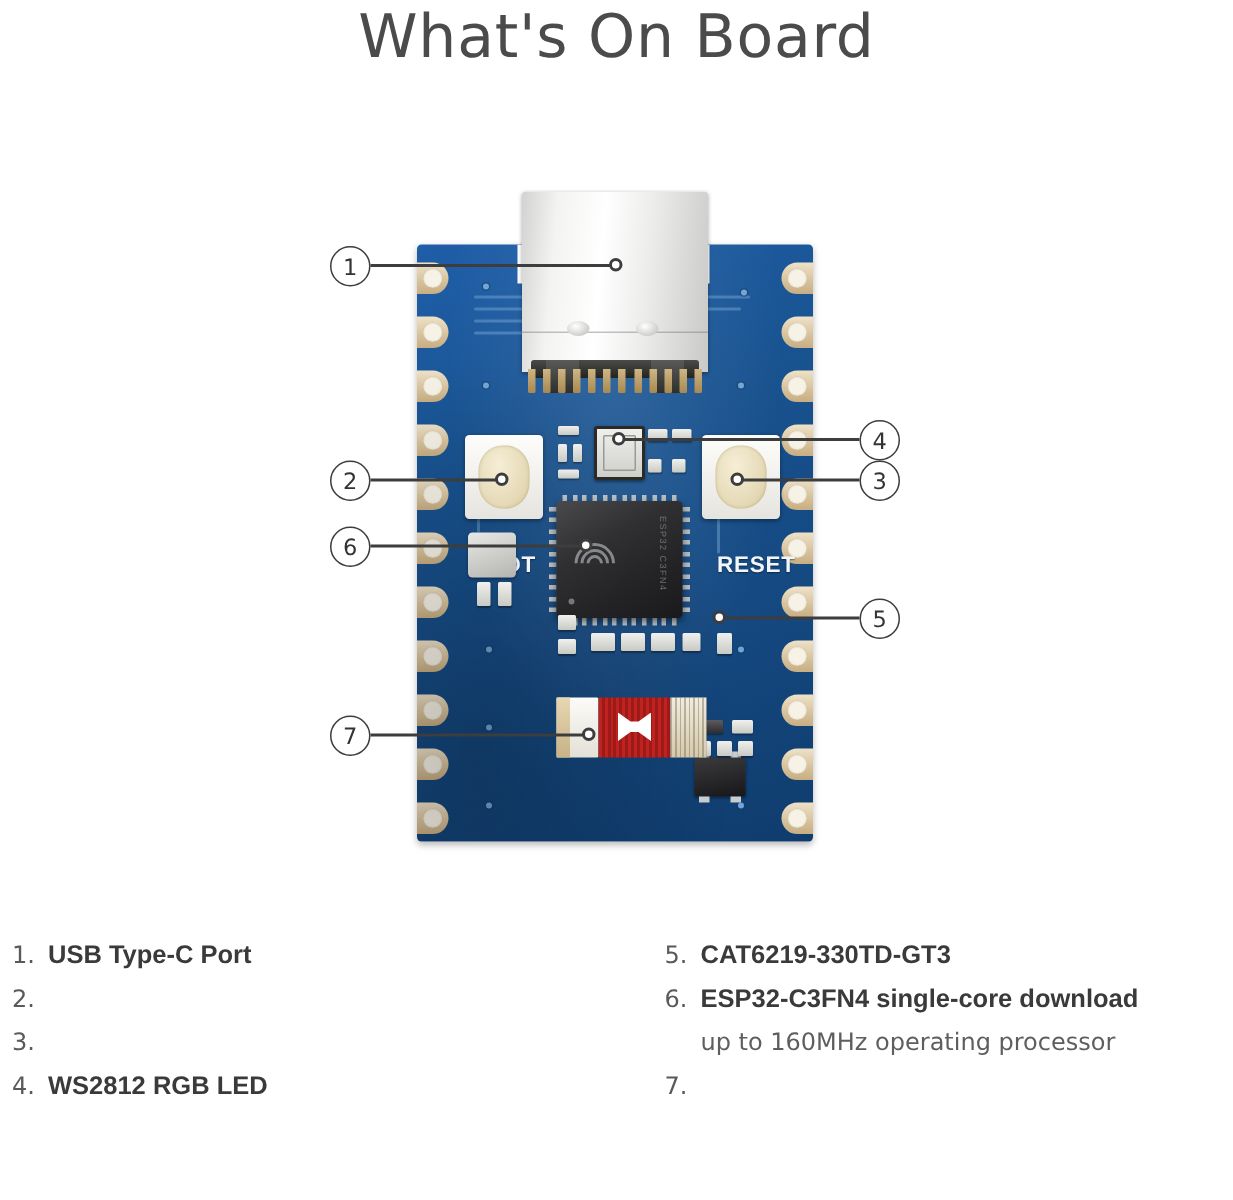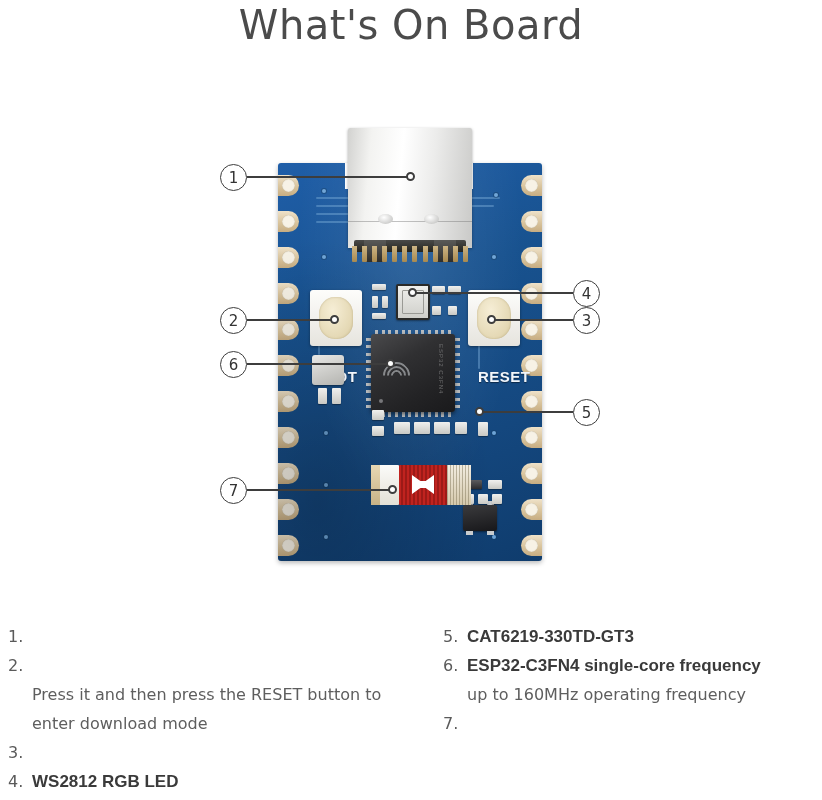--- a/index.html
+++ b/index.html
@@ -589,26 +589,26 @@
   <div class="leader-dot" style="left:475px; top:297px;"></div>
 
 </div>
 
 <div id="legend">
 
   <div class="legend-col left">
 
     <div class="legend-row">
       <span class="legend-idx">1.</span>
+      <span class="legend-main">USB Type-C Port</span>
     </div>
 
     <div class="legend-row">
       <span class="legend-idx">2.</span>
     </div>
-    <div class="legend-sub">Press it and then press the RESET button to enter download mode</div>
 
     <div class="legend-row">
       <span class="legend-idx">3.</span>
     </div>
 
     <div class="legend-row">
       <span class="legend-idx">4.</span>
       <span class="legend-main">WS2812 RGB LED</span>
     </div>
 
@@ -616,23 +616,23 @@
 
   <div class="legend-col right">
 
     <div class="legend-row">
       <span class="legend-idx">5.</span>
       <span class="legend-main">CAT6219-330TD-GT3</span>
     </div>
 
     <div class="legend-row">
       <span class="legend-idx">6.</span>
-      <span class="legend-main">ESP32-C3FN4 single-core frequency</span>
-    </div>
-    <div class="legend-sub">up to 160MHz operating frequency</div>
+      <span class="legend-main">ESP32-C3FN4 single-core download</span>
+    </div>
+    <div class="legend-sub">up to 160MHz operating processor</div>
 
     <div class="legend-row">
       <span class="legend-idx">7.</span>
     </div>
 
   </div>
 
 </div>
 
 </body></html>

